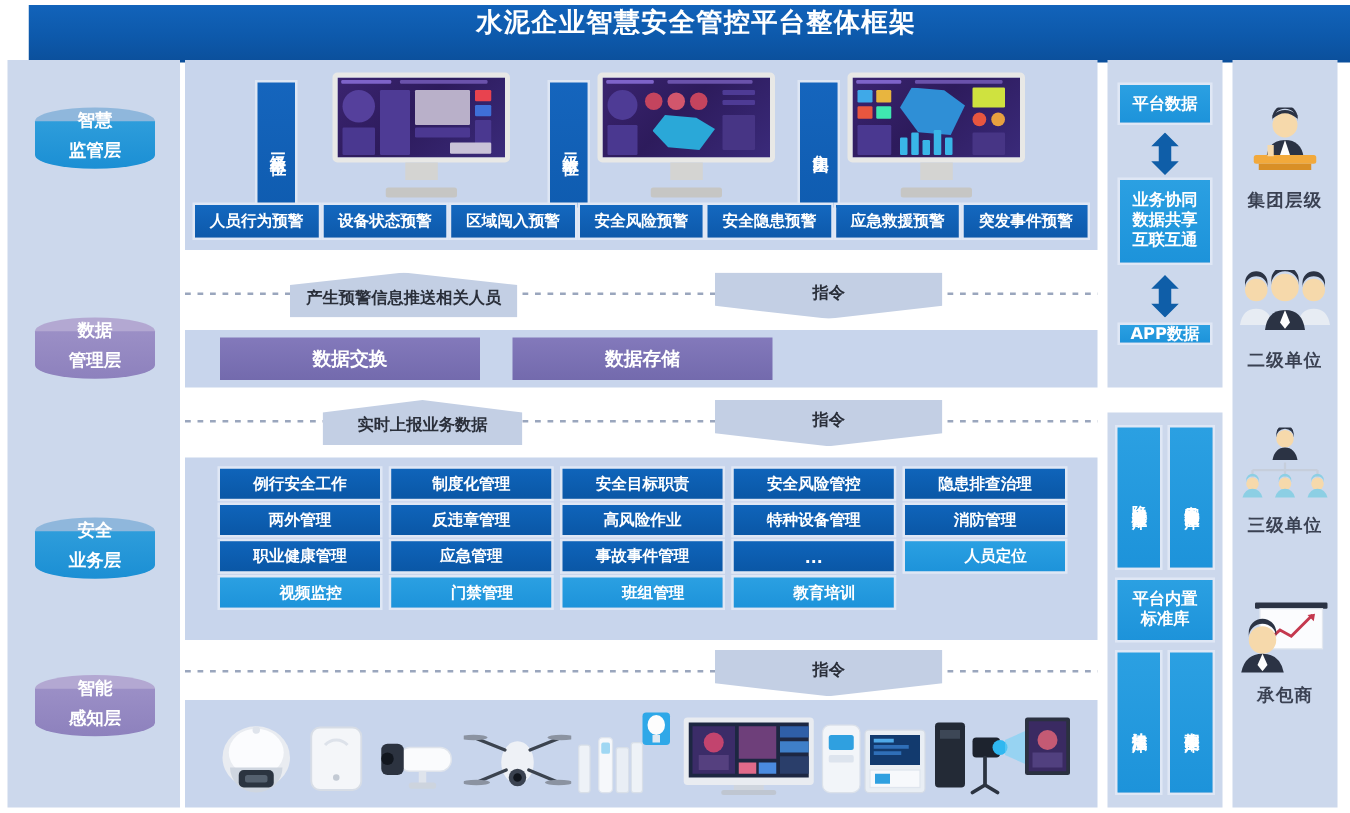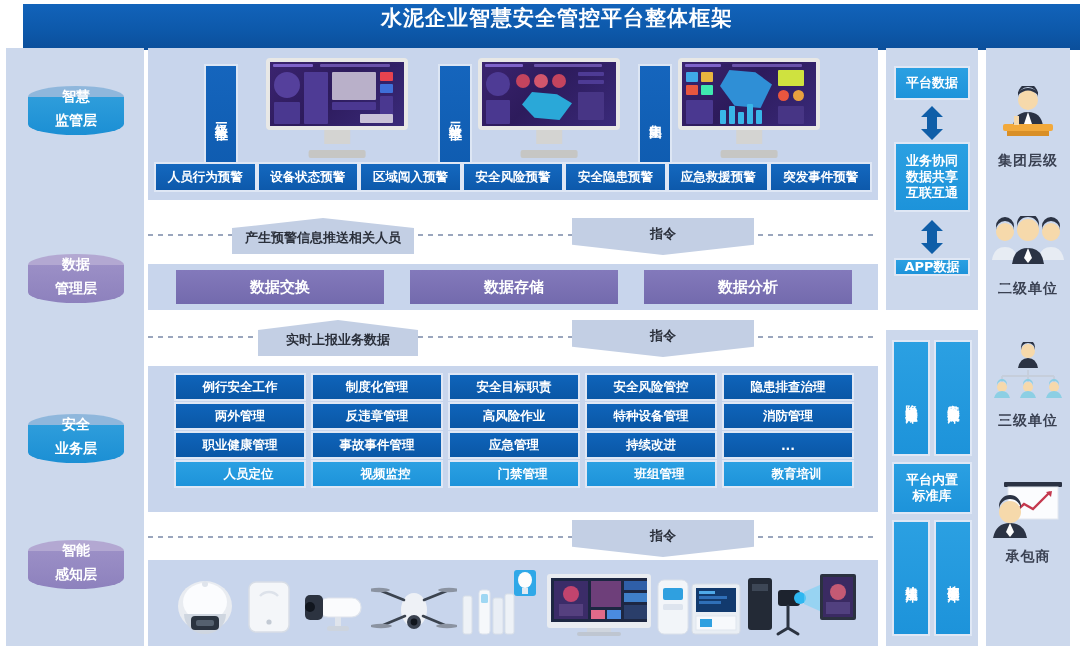--- a/index.html
+++ b/index.html
@@ -250,21 +250,20 @@
 
   <div class="flowrow" style="left:148px;top:218px;width:730px">
     <div class="dots"></div>
     <div class="chev up" style="left:84px;width:182px">产生预警信息推送相关人员</div>
     <div class="chev down" style="left:424px;width:182px">指令</div>
   </div>
 
   <div class="band" style="top:264px;width:730px;height:46px">
     <div class="dbox" style="left:28px;top:6px;width:208px">数据交换</div>
     <div class="dbox" style="left:262px;top:6px;width:208px">数据存储</div>
-    <div class="dbox" style="left:496px;top:6px;width:208px">数据分析</div>
   </div>
 
   <div class="flowrow" style="left:148px;top:320px;width:730px">
     <div class="dots"></div>
     <div class="chev up" style="left:110px;width:160px">实时上报业务数据</div>
     <div class="chev down" style="left:424px;width:182px">指令</div>
   </div>
 
   <div class="band" style="top:366px;width:730px;height:146px">
     <div class="bizgrid" id="bizgrid" style="left:28px;top:9px;width:676px;grid-template-columns:repeat(5,1fr);">
@@ -272,23 +271,22 @@
         <div class="bcell dark">制度化管理</div>
         <div class="bcell dark">安全目标职责</div>
         <div class="bcell dark">安全风险管控</div>
         <div class="bcell dark">隐患排查治理</div>
         <div class="bcell dark">两外管理</div>
         <div class="bcell dark">反违章管理</div>
         <div class="bcell dark">高风险作业</div>
         <div class="bcell dark">特种设备管理</div>
         <div class="bcell dark">消防管理</div>
         <div class="bcell dark">职业健康管理</div>
+        <div class="bcell dark">应急管理</div>
         <div class="bcell dark">事故事件管理</div>
-        <div class="bcell dark">应急管理</div>
-        <div class="bcell dark">持续改进</div>
         <div class="bcell dark">...</div>
         <div class="bcell light">人员定位</div>
         <div class="bcell light">视频监控</div>
         <div class="bcell light">门禁管理</div>
         <div class="bcell light">班组管理</div>
         <div class="bcell light">教育培训</div>
       </div>
   </div>
 
   <div class="flowrow" style="left:148px;top:520px;width:730px">

